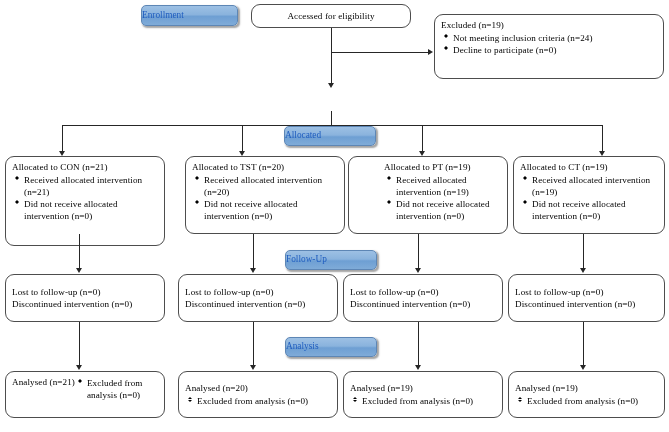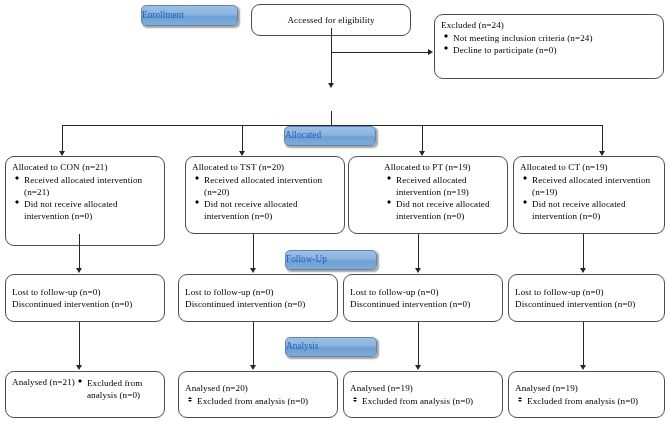--- a/index.html
+++ b/index.html
@@ -115,26 +115,26 @@
 </style>
 </head>
 <body>
 
 <div id="diagram">
 
   <div class="banner" style="left:141px; top:5px; width:97px; height:21px;">
     <span>Enrollment</span>
   </div>
 
-  <div class="node" style="left:251px; top:4px; width:160px; height:32px; display:flex; align-items:center; justify-content:center; padding:11px;">
+  <div class="node" style="left:251px; top:4px; width:160px; height:24px; display:flex; align-items:center; justify-content:center; padding:11px;">
     <span class="title">Accessed for eligibility</span>
   </div>
 
   <div class="node" style="left:434px; top:14px; width:230px; height:65px;">
-    <span class="title">Excluded (n=24)</span>
+    <span class="title">Excluded (n=19)</span>
     <ul class="bullets">
       <li>
           <span class="dot"></span>
           <span class="txt">Not meeting inclusion criteria (n=24)</span>
         </li>
       <li>
           <span class="dot"></span>
           <span class="txt">Decline to participate (n=0)</span>
         </li>
     </ul>

